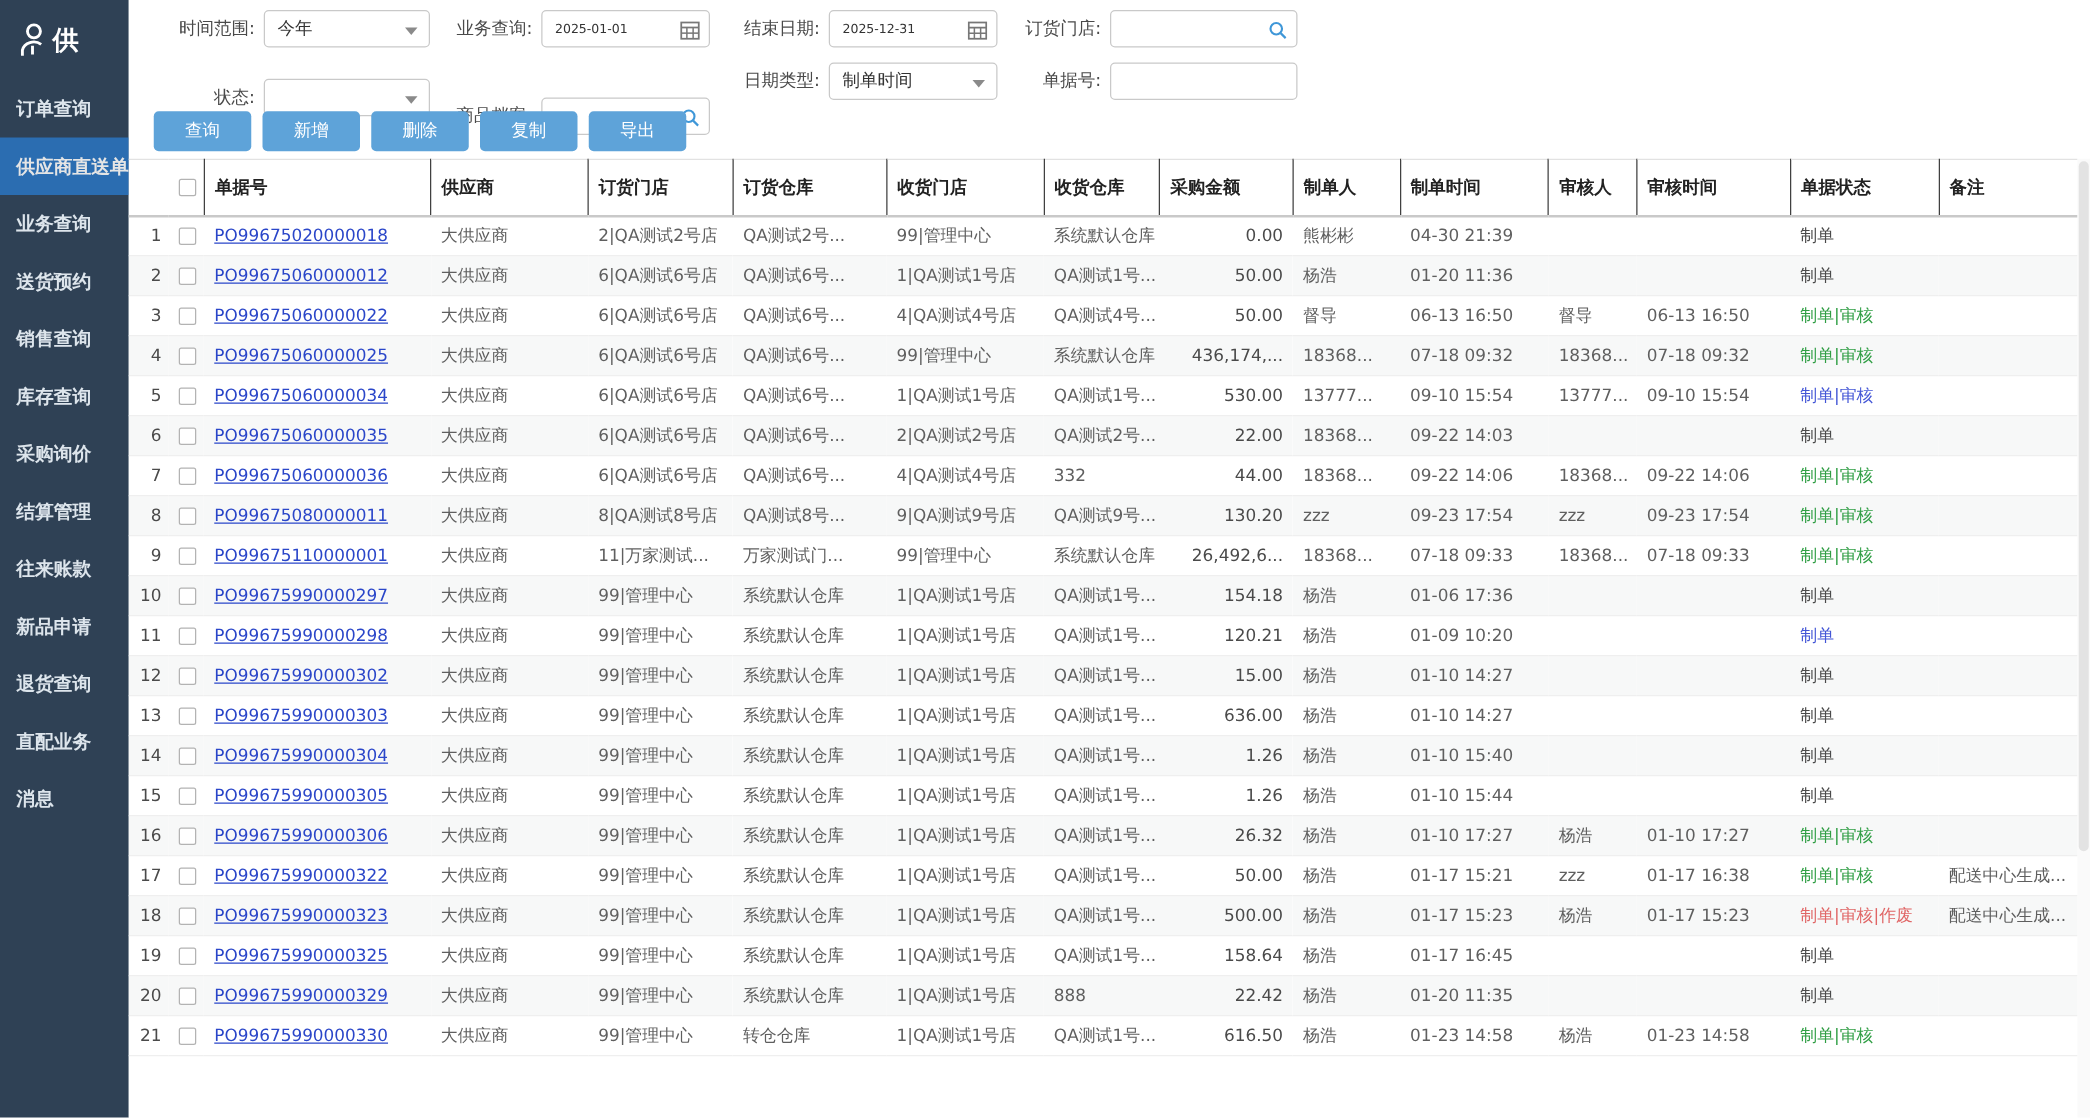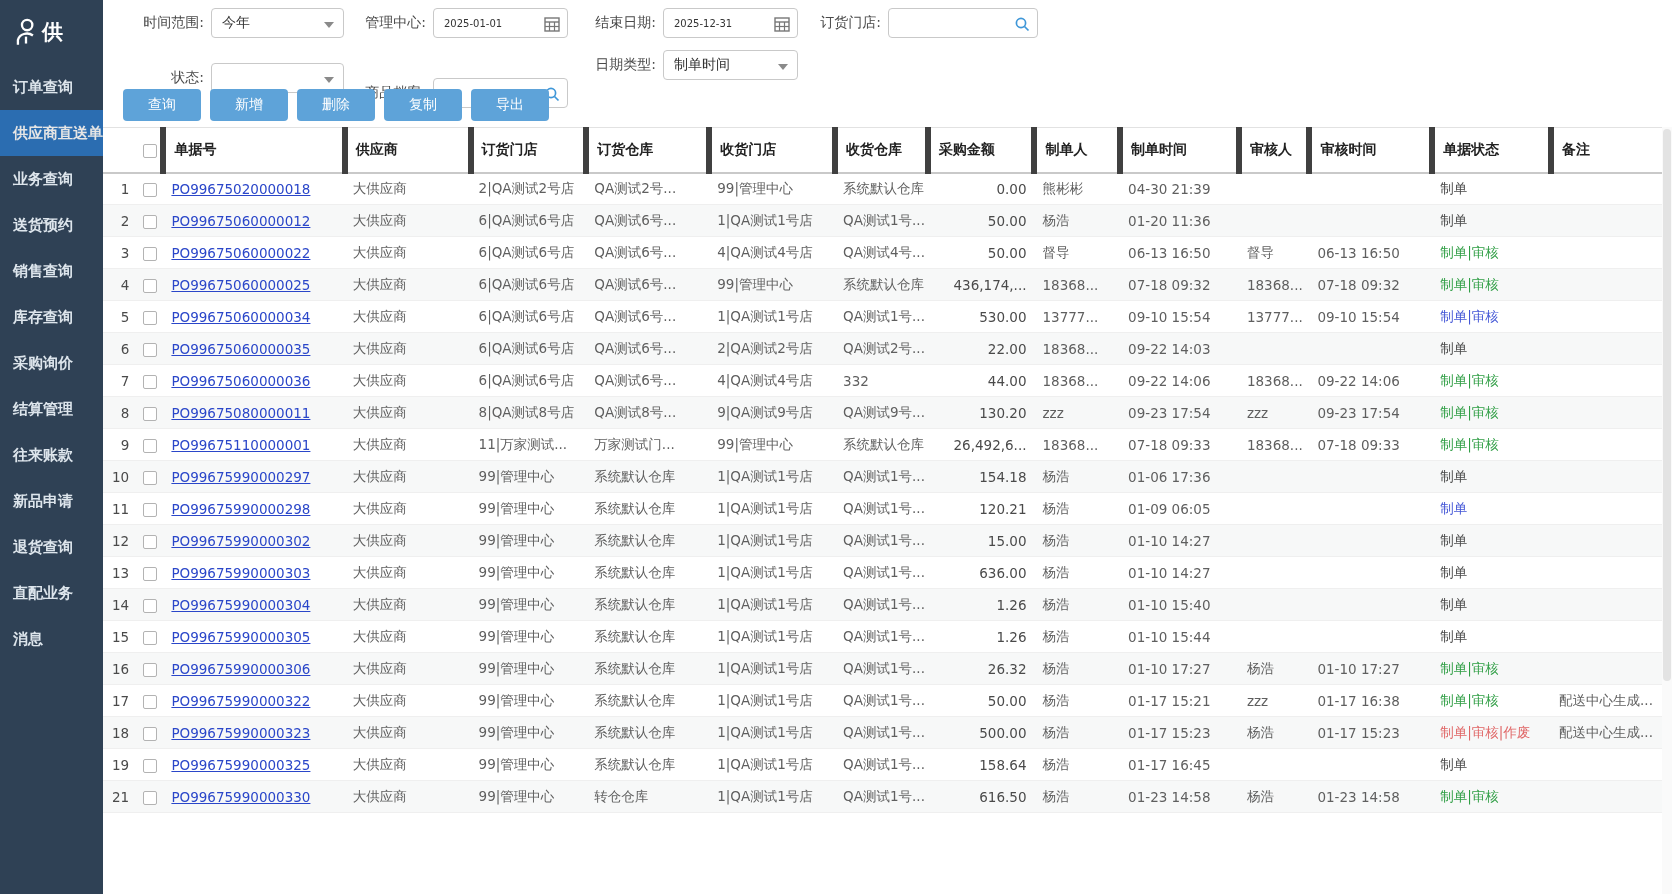--- a/index.html
+++ b/index.html
@@ -37,21 +37,21 @@
   
   .toolbar { position:absolute; left:20px; top:89px; display:flex; gap:9px; }
   .tbtn { width:78px; height:32px; background:#5ea3d9; color:#fff; border:none;
     border-radius:4px; font-size:14px; cursor:pointer;
     font-family:"DejaVu Sans","Liberation Sans",sans-serif; }
 
   
   .tablewrap { position:absolute; left:0; top:127px; right:10px; }
   table { width:100%; border-collapse:collapse; table-layout:fixed; }
   thead th { height:45px; background:#fff; border-top:1px solid #e2e2e2;
-    border-bottom:2px solid #c9c9c9; border-right:6px solid #404040;
+    border-bottom:2px solid #c9c9c9; border-right:1px solid #404040;
     font-size:14px; color:#222; text-align:left; padding:0 8px; font-weight:bold;
     vertical-align:middle; white-space:nowrap; overflow:hidden; }
   thead th:first-child { border-right:none; }
   thead th:last-child { border-right:none; }
   tbody td { height:32px; font-size:13.5px; color:#5f5f5f; padding:0 8px;
     border-bottom:1px solid #efefef; white-space:nowrap; overflow:hidden;
     vertical-align:middle; }
   tbody tr:nth-child(even) { background:#f7f8f8; }
   td.num, th.num { text-align:right; padding-right:6px; color:#4a4a4a; }
   td.amt { text-align:right; color:#4a4a4a; }
@@ -102,21 +102,21 @@
   <div class="filters">
 
     <div class="fgroup" style="left:20px; top:8px;">
       <span class="flabel" style="width:88px">时间范围:</span>
       <div class="fctl" style="width:133px">
         <span class="sel-val">今年</span>
         <span class="caret"></span>
       </div>
     </div>
     <div class="fgroup" style="left:250px; top:8px;">
-      <span class="flabel" style="width:80px">管理中心:</span>
+      <span class="flabel" style="width:80px">业务查询:</span>
       <div class="fctl" style="width:135px">
         <input value="2025-01-01" style="">
         <svg class="ric" viewBox="0 0 16 16">
           <rect x="1" y="2" width="14" height="13" fill="none" stroke="#777" stroke-width="1.4"></rect>
           <line x1="1" y1="6" x2="15" y2="6" stroke="#777" stroke-width="1.4"></line>
           <line x1="5.5" y1="6" x2="5.5" y2="15" stroke="#777" stroke-width="1.2"></line>
           <line x1="10.5" y1="6" x2="10.5" y2="15" stroke="#777" stroke-width="1.2"></line>
           <line x1="1" y1="10.5" x2="15" y2="10.5" stroke="#777" stroke-width="1.2"></line>
         </svg>
       </div>
@@ -160,20 +160,26 @@
           <circle cx="7" cy="7" r="4.6" fill="none" stroke="#3f97d8" stroke-width="1.7"></circle>
           <line x1="10.5" y1="10.5" x2="14.5" y2="14.5" stroke="#3f97d8" stroke-width="1.7"></line>
         </svg>
       </div>
     </div>
     <div class="fgroup" style="left:480px; top:50px;">
       <span class="flabel" style="width:80px">日期类型:</span>
       <div class="fctl" style="width:135px">
         <span class="sel-val">制单时间</span>
         <span class="caret"></span>
+      </div>
+    </div>
+    <div class="fgroup" style="left:705px; top:50px;">
+      <span class="flabel" style="width:80px">单据号:</span>
+      <div class="fctl" style="width:150px">
+        <input class="noicon" value="" style="">
       </div>
     </div>
   </div>
 
   <div class="toolbar">
       <button class="tbtn">查询</button>
       <button class="tbtn">新增</button>
       <button class="tbtn">删除</button>
       <button class="tbtn">复制</button>
       <button class="tbtn">导出</button>
@@ -392,21 +398,21 @@
             <td class="num">11</td>
             <td><span class="cbx"></span></td>
             <td><a class="doclink" href="#">PO99675990000298</a></td>
             <td>大供应商</td>
             <td>99|管理中心</td>
             <td>系统默认仓库</td>
             <td>1|QA测试1号店</td>
             <td>QA测试1号...</td>
             <td class="amt">120.21</td>
             <td>杨浩</td>
-            <td>01-09 06:05</td>
+            <td>01-09 10:20</td>
             <td></td>
             <td></td>
             <td class="c-blue">制单</td>
             <td></td>
           </tr>
           <tr>
             <td class="num">12</td>
             <td><span class="cbx"></span></td>
             <td><a class="doclink" href="#">PO99675990000302</a></td>
             <td>大供应商</td>
@@ -529,20 +535,37 @@
             <td><span class="cbx"></span></td>
             <td><a class="doclink" href="#">PO99675990000325</a></td>
             <td>大供应商</td>
             <td>99|管理中心</td>
             <td>系统默认仓库</td>
             <td>1|QA测试1号店</td>
             <td>QA测试1号...</td>
             <td class="amt">158.64</td>
             <td>杨浩</td>
             <td>01-17 16:45</td>
+            <td></td>
+            <td></td>
+            <td class="c-default">制单</td>
+            <td></td>
+          </tr>
+          <tr>
+            <td class="num">20</td>
+            <td><span class="cbx"></span></td>
+            <td><a class="doclink" href="#">PO99675990000329</a></td>
+            <td>大供应商</td>
+            <td>99|管理中心</td>
+            <td>系统默认仓库</td>
+            <td>1|QA测试1号店</td>
+            <td>888</td>
+            <td class="amt">22.42</td>
+            <td>杨浩</td>
+            <td>01-20 11:35</td>
             <td></td>
             <td></td>
             <td class="c-default">制单</td>
             <td></td>
           </tr>
           <tr>
             <td class="num">21</td>
             <td><span class="cbx"></span></td>
             <td><a class="doclink" href="#">PO99675990000330</a></td>
             <td>大供应商</td>

